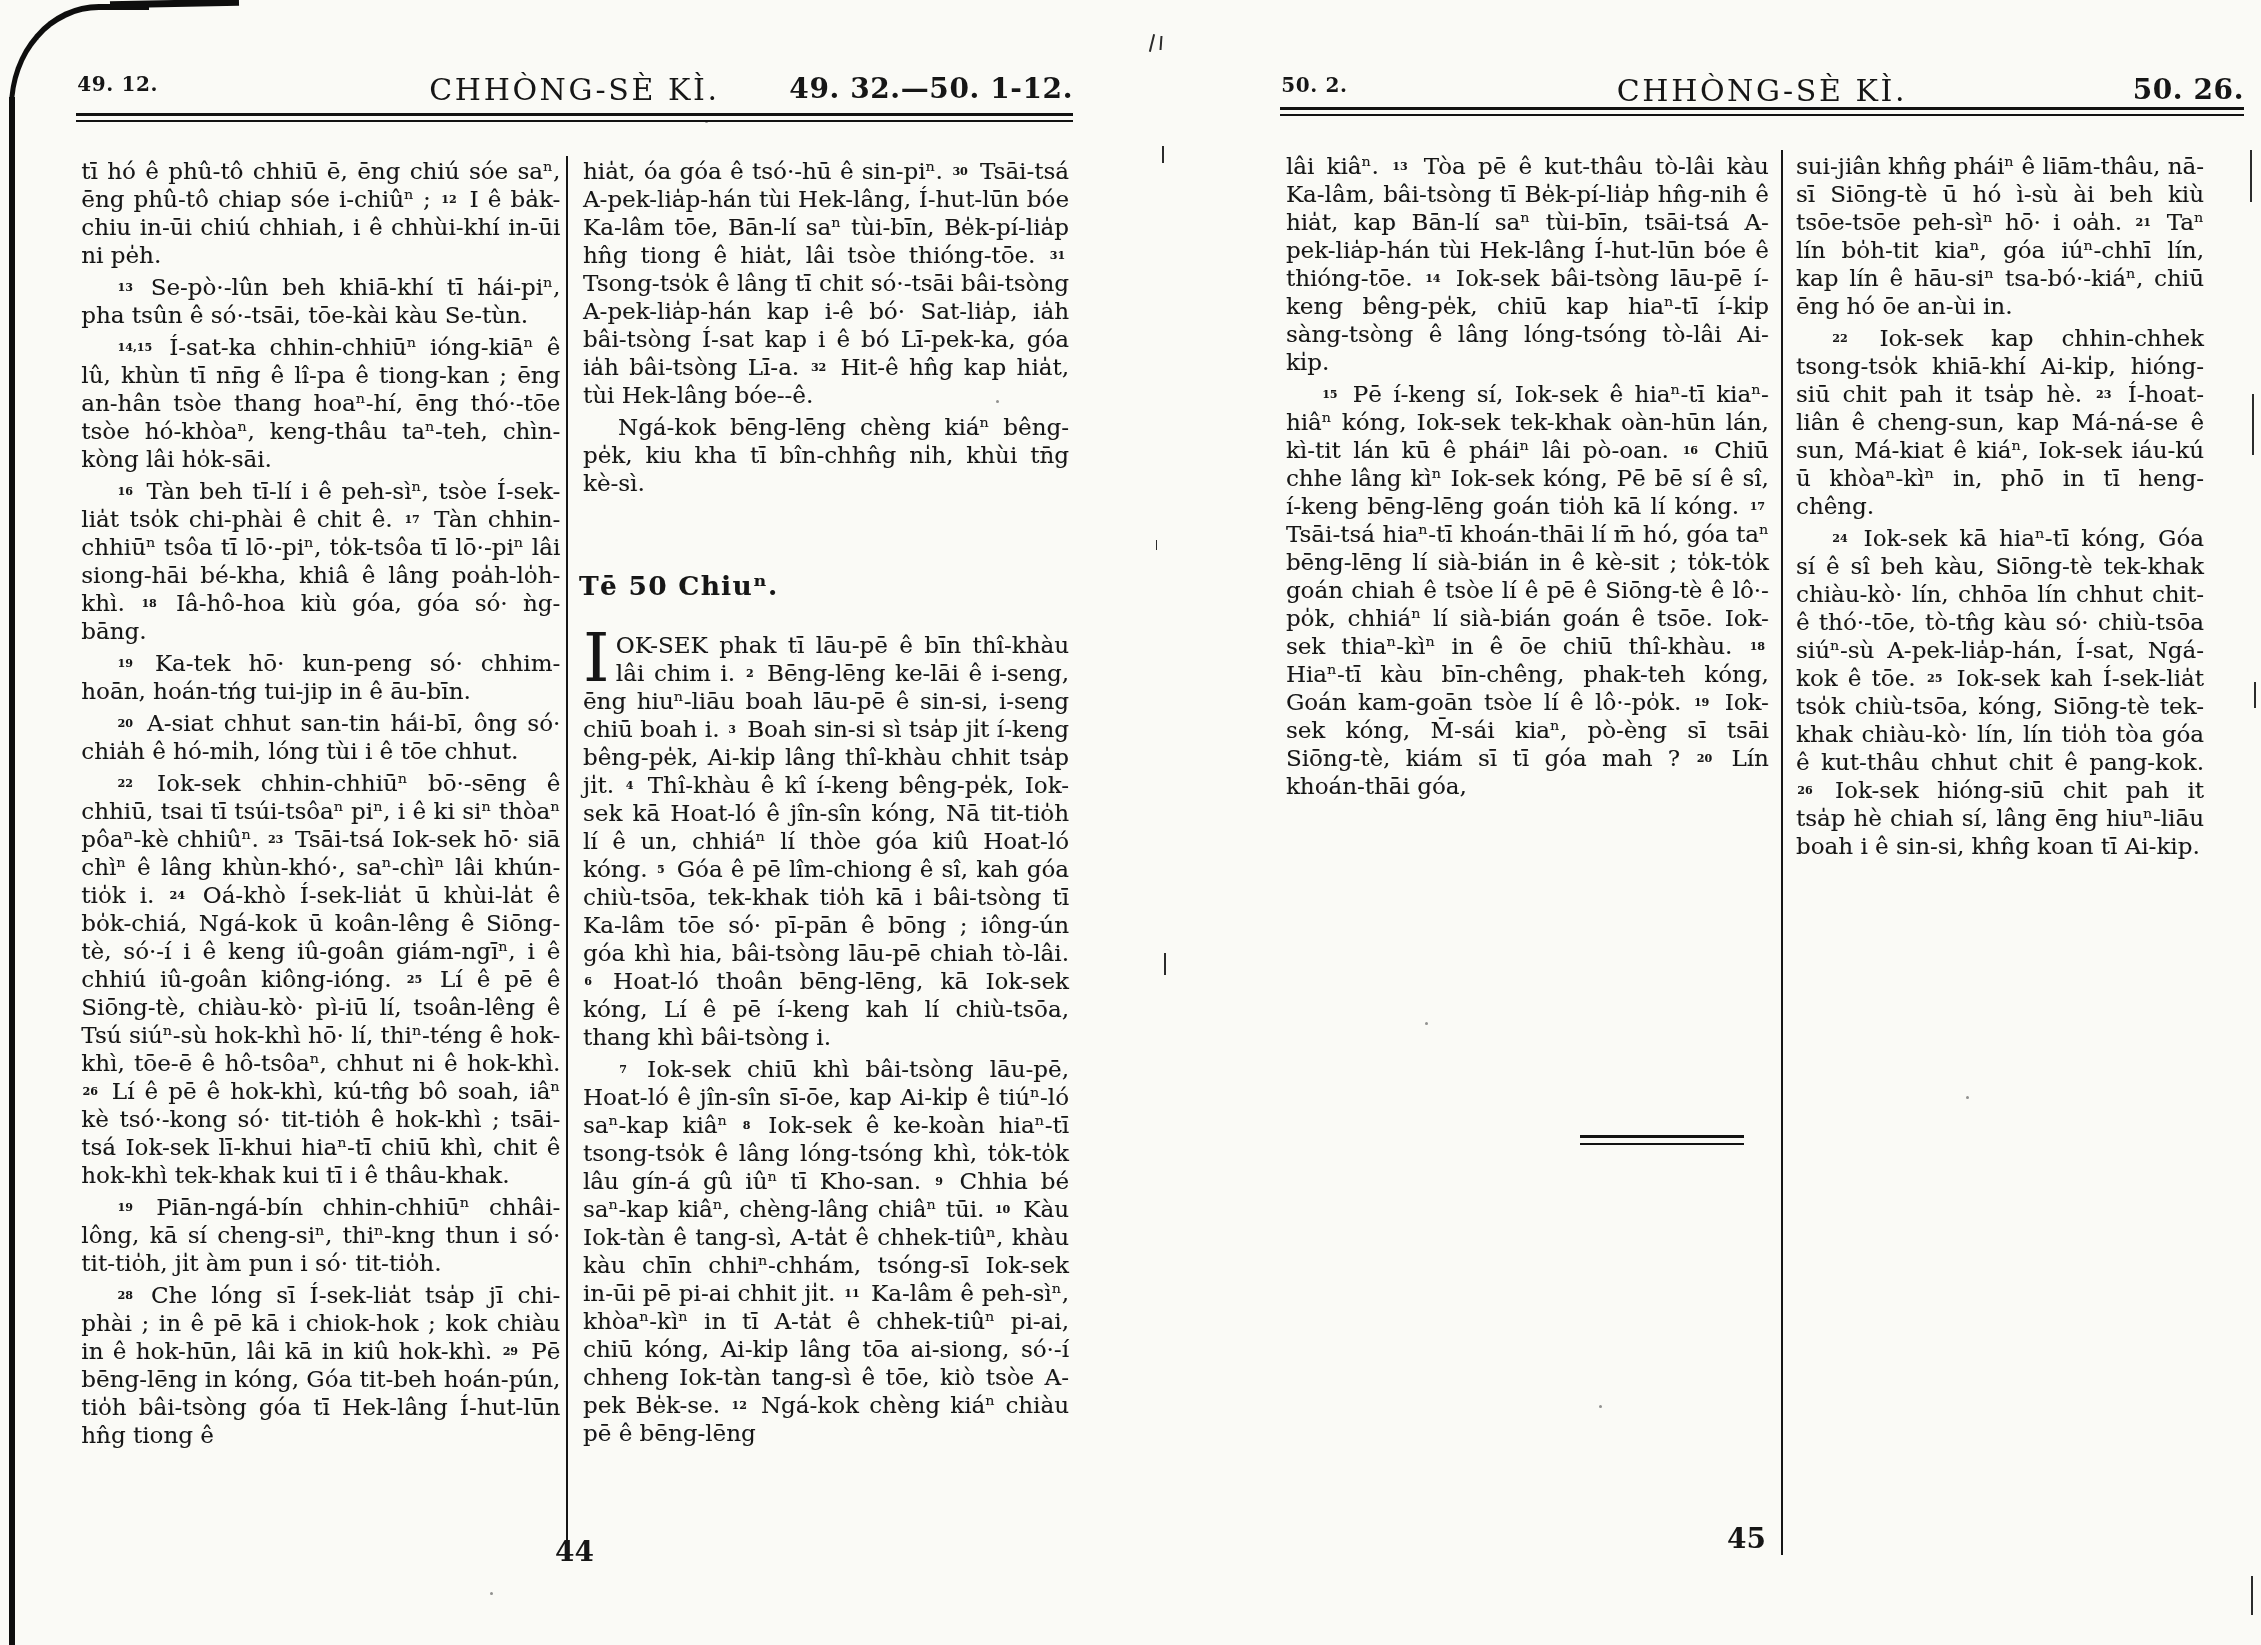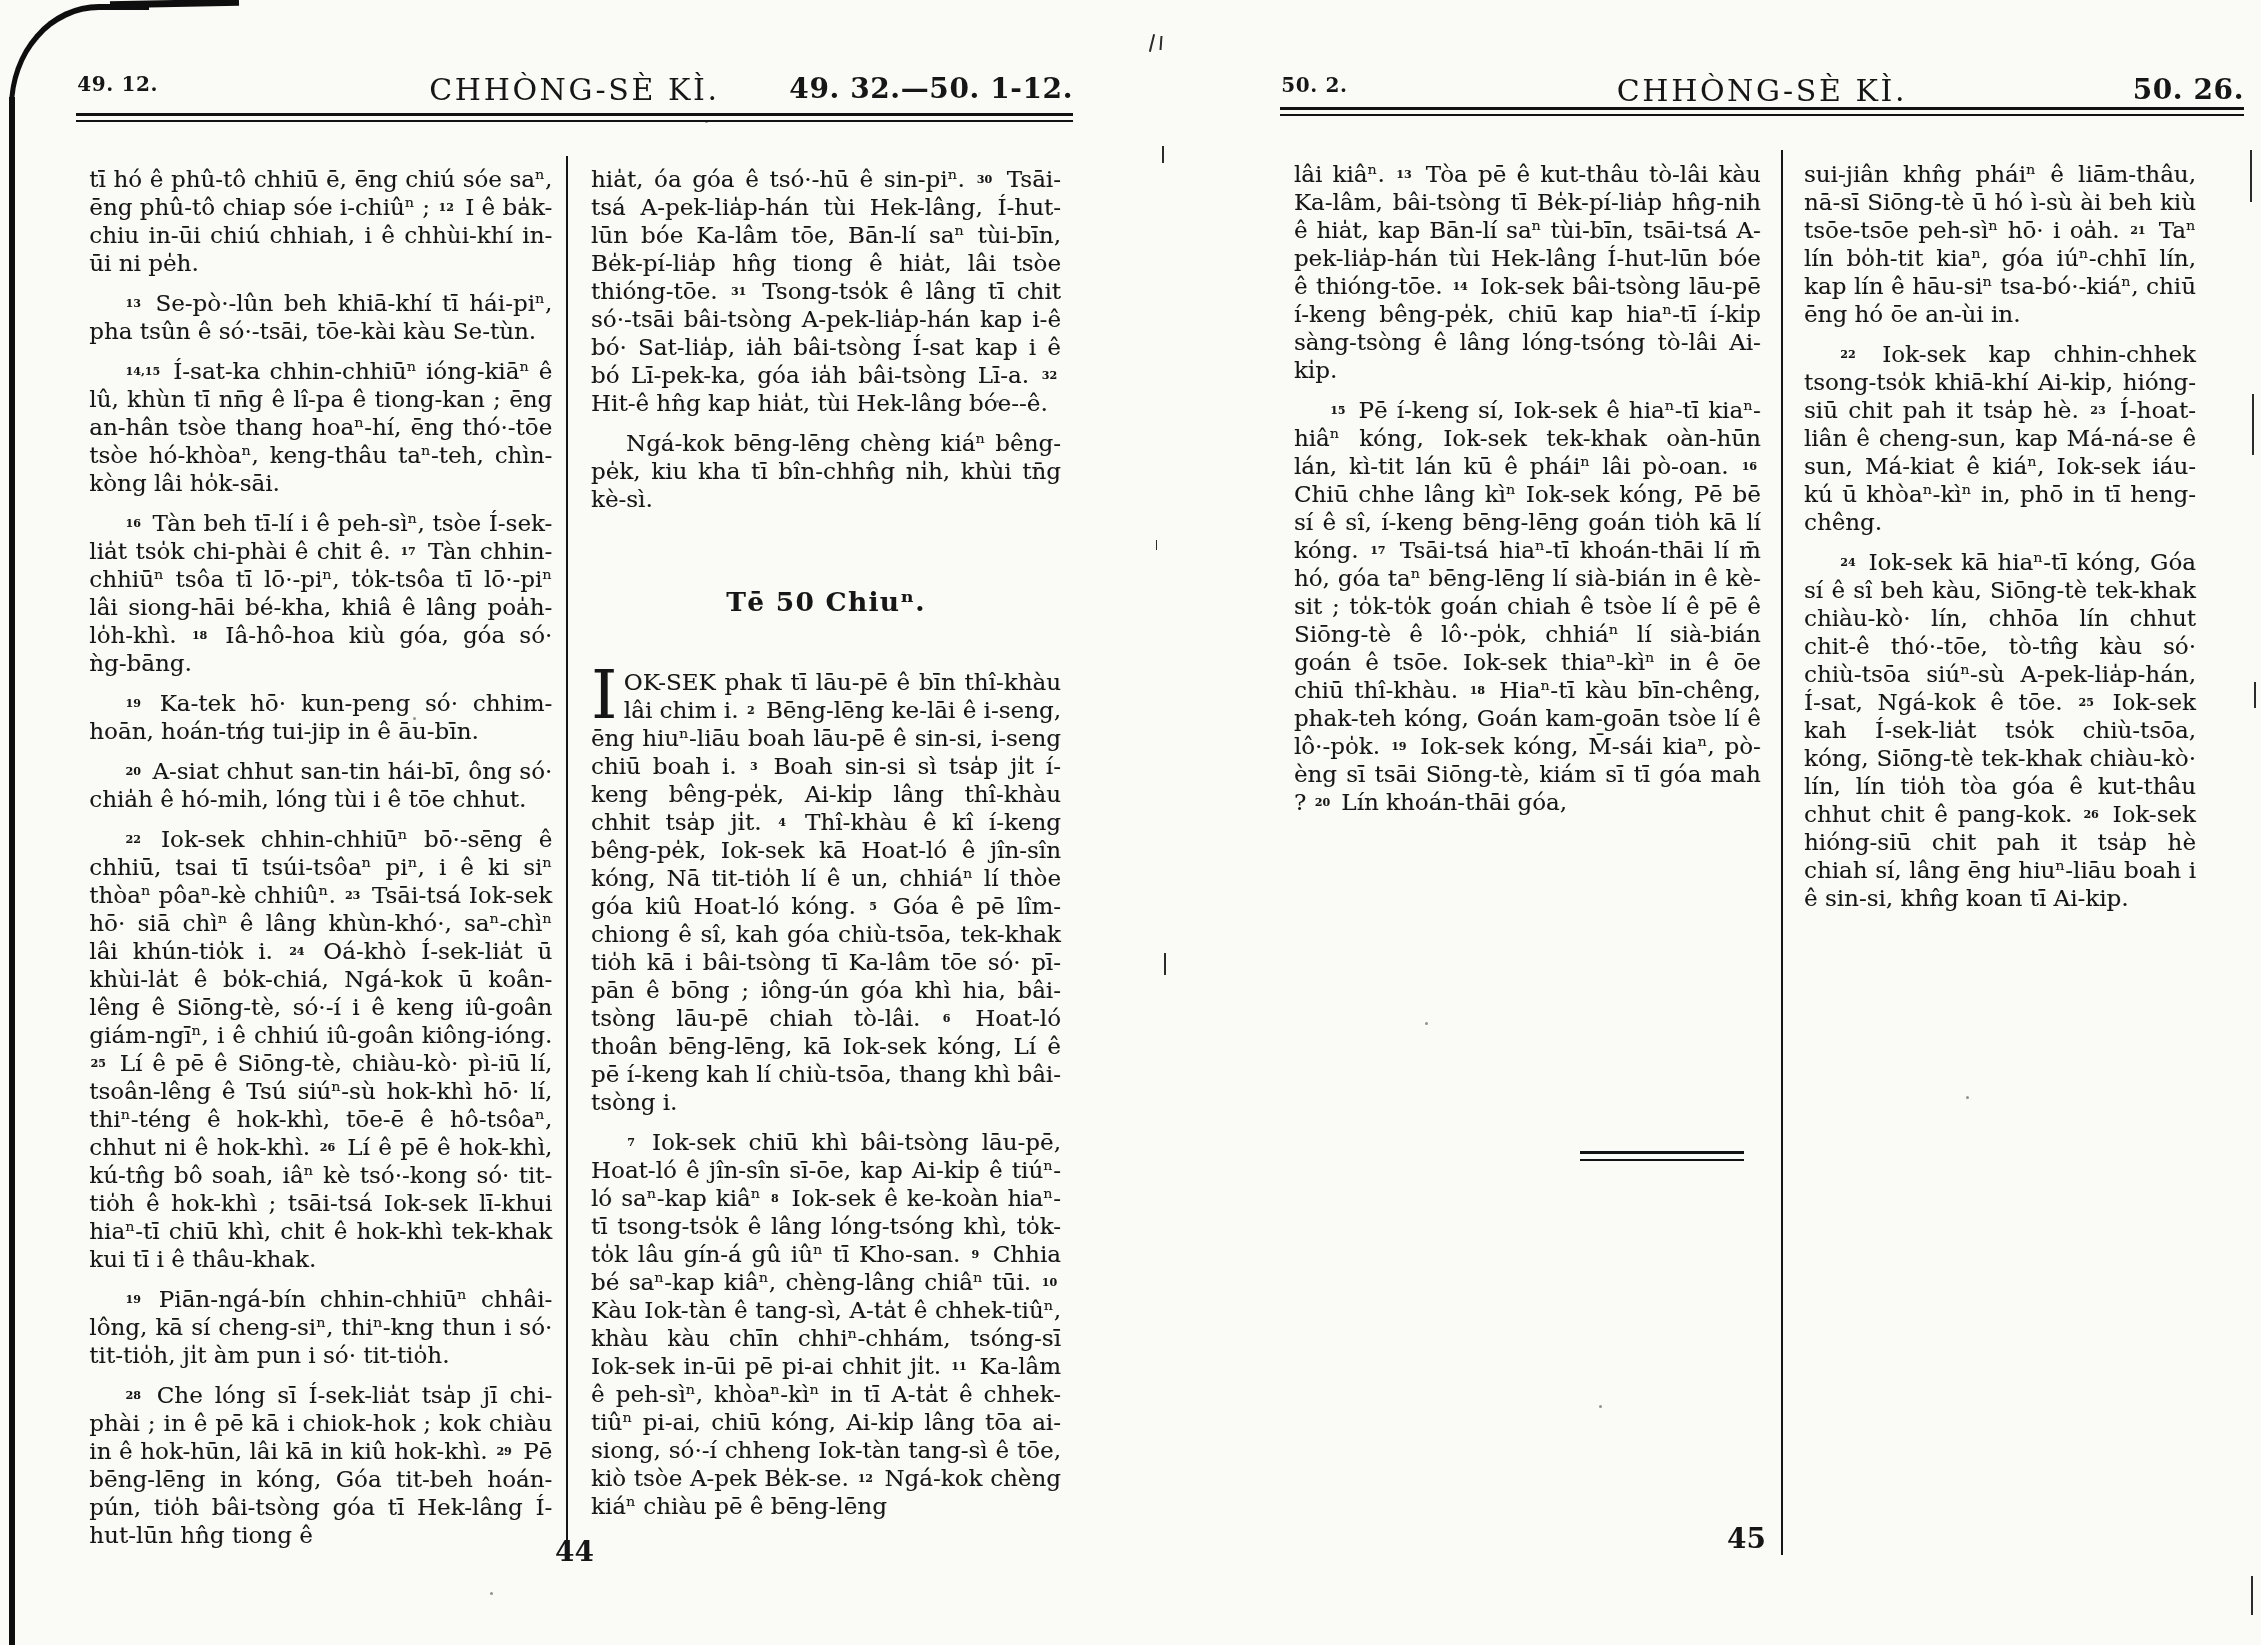--- a/index.html
+++ b/index.html
@@ -9,25 +9,25 @@
     font-family:"DejaVu Serif","Liberation Serif",serif;
   }
   .page{position:absolute;}
   .running-head{position:absolute;left:0;right:0;top:0;height:39px;}
   .rh-left{position:absolute;left:1.3px;top:0;font-size:20px;font-weight:700;letter-spacing:0.6px;}
   .rh-center{position:absolute;left:0;right:0;top:0;text-align:center;font-size:30px;letter-spacing:2.6px;}
   .rh-right{position:absolute;right:0;top:0;font-size:28px;font-weight:700;letter-spacing:0.6px;}
   .head-rule{position:absolute;left:0;right:0;height:3.9px;border-top:3.2px solid #121212;border-bottom:2.6px solid #121212;}
   .col{position:absolute;text-align:justify;font-size:23px;line-height:28px;overflow:hidden;
        text-shadow:0.3px 0.3px 0 rgba(22,22,22,0.28);}
-  .col p.vp{margin:12px;padding:0;}
+  .col p.vp{margin:4px;padding:0;}
   .col p.ind{text-indent:35px;}
   sup.vn{font-size:11px;font-weight:700;line-height:0;vertical-align:3.9px;margin:0 3.9px 0 1.3px;letter-spacing:0;}
   .drop{float:left;font-size:67px;line-height:53px;padding:1.3px 6.4px 0 0;font-weight:400;}
-  .chap-head{text-align:center;text-indent:0;font-weight:700;font-size:26.4px;margin:75px 0 52px 0;letter-spacing:1.3px;}
+  .chap-head{text-indent:0;font-weight:700;font-size:26.4px;margin:75px 0 31px 0;letter-spacing:1.3px;}
   .end-rule{width:164px;height:5.2px;border-top:3.9px solid #121212;border-bottom:2.6px solid #121212;margin:335px 29px 0 auto;}
   .col-divider{position:absolute;width:1.9px;background:#151515;}
   .pagenum{position:absolute;left:0;right:0;text-align:center;font-size:28px;font-weight:700;}
   
   .bind-line{position:absolute;left:9px;top:97px;bottom:0;width:5.8px;background:#0e0e0e;}
   .bind-corner{position:absolute;left:9px;top:3.9px;width:135px;height:129px;
                border-left:5.8px solid #0e0e0e;border-top:6.4px solid #0e0e0e;border-top-left-radius:90px 103px;}
   .bind-top{position:absolute;left:110px;top:0;width:129px;height:7px;background:#0e0e0e;transform:rotate(-1.2deg);}
   .gm,.re{position:absolute;background:#2b2b2b;}
   .speck{position:absolute;width:3.2px;height:3.2px;border-radius:50%;background:#3a3a3a;opacity:.55;}

